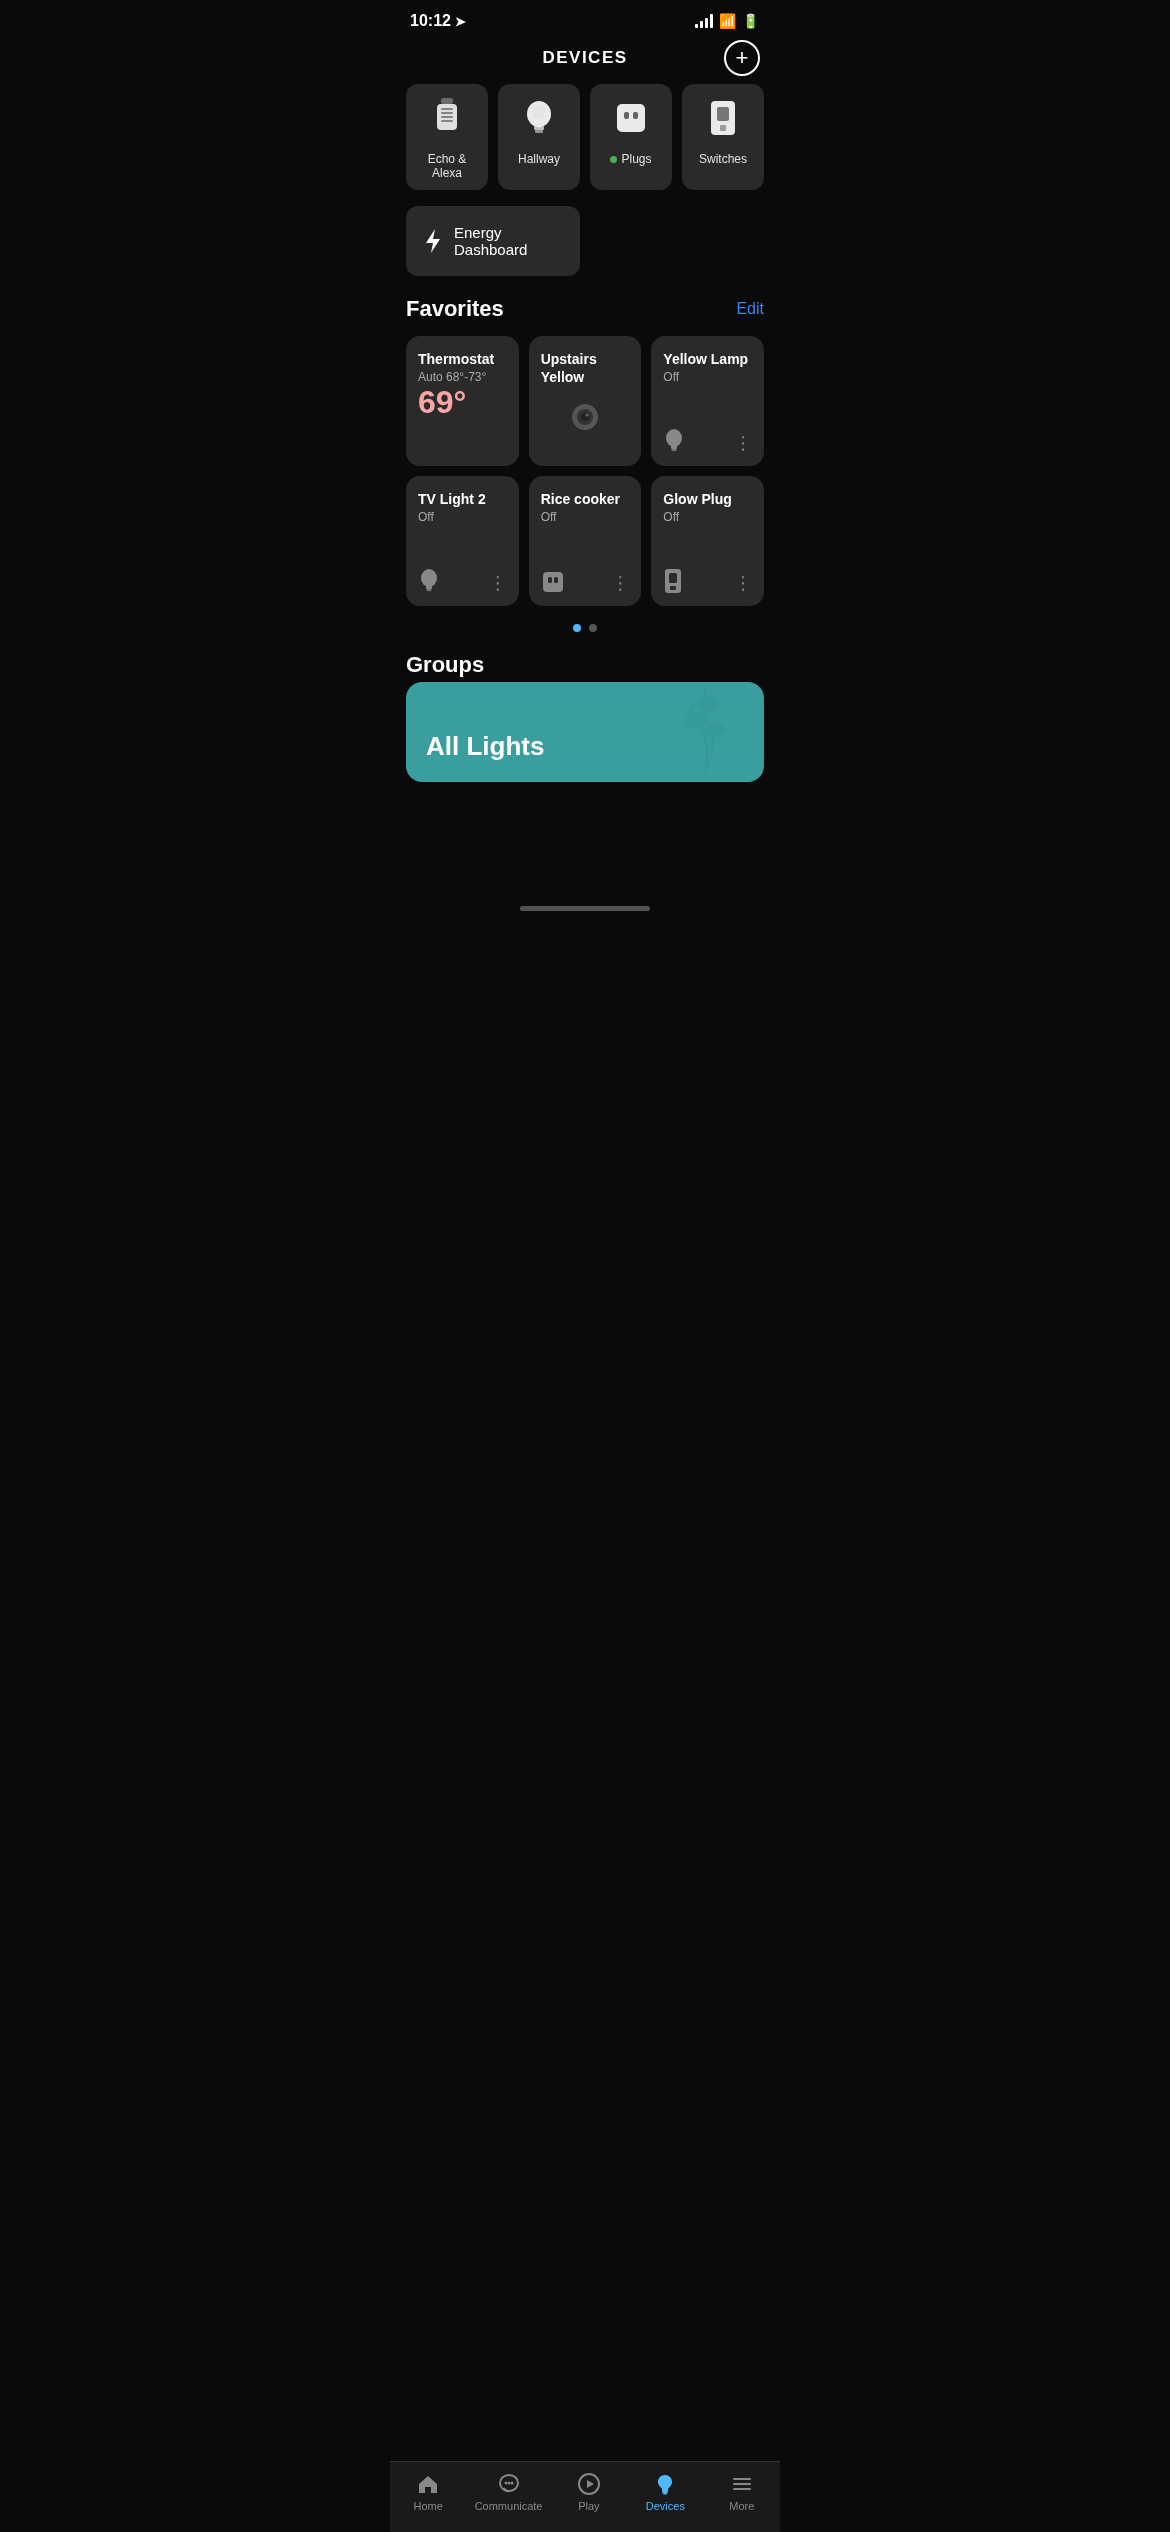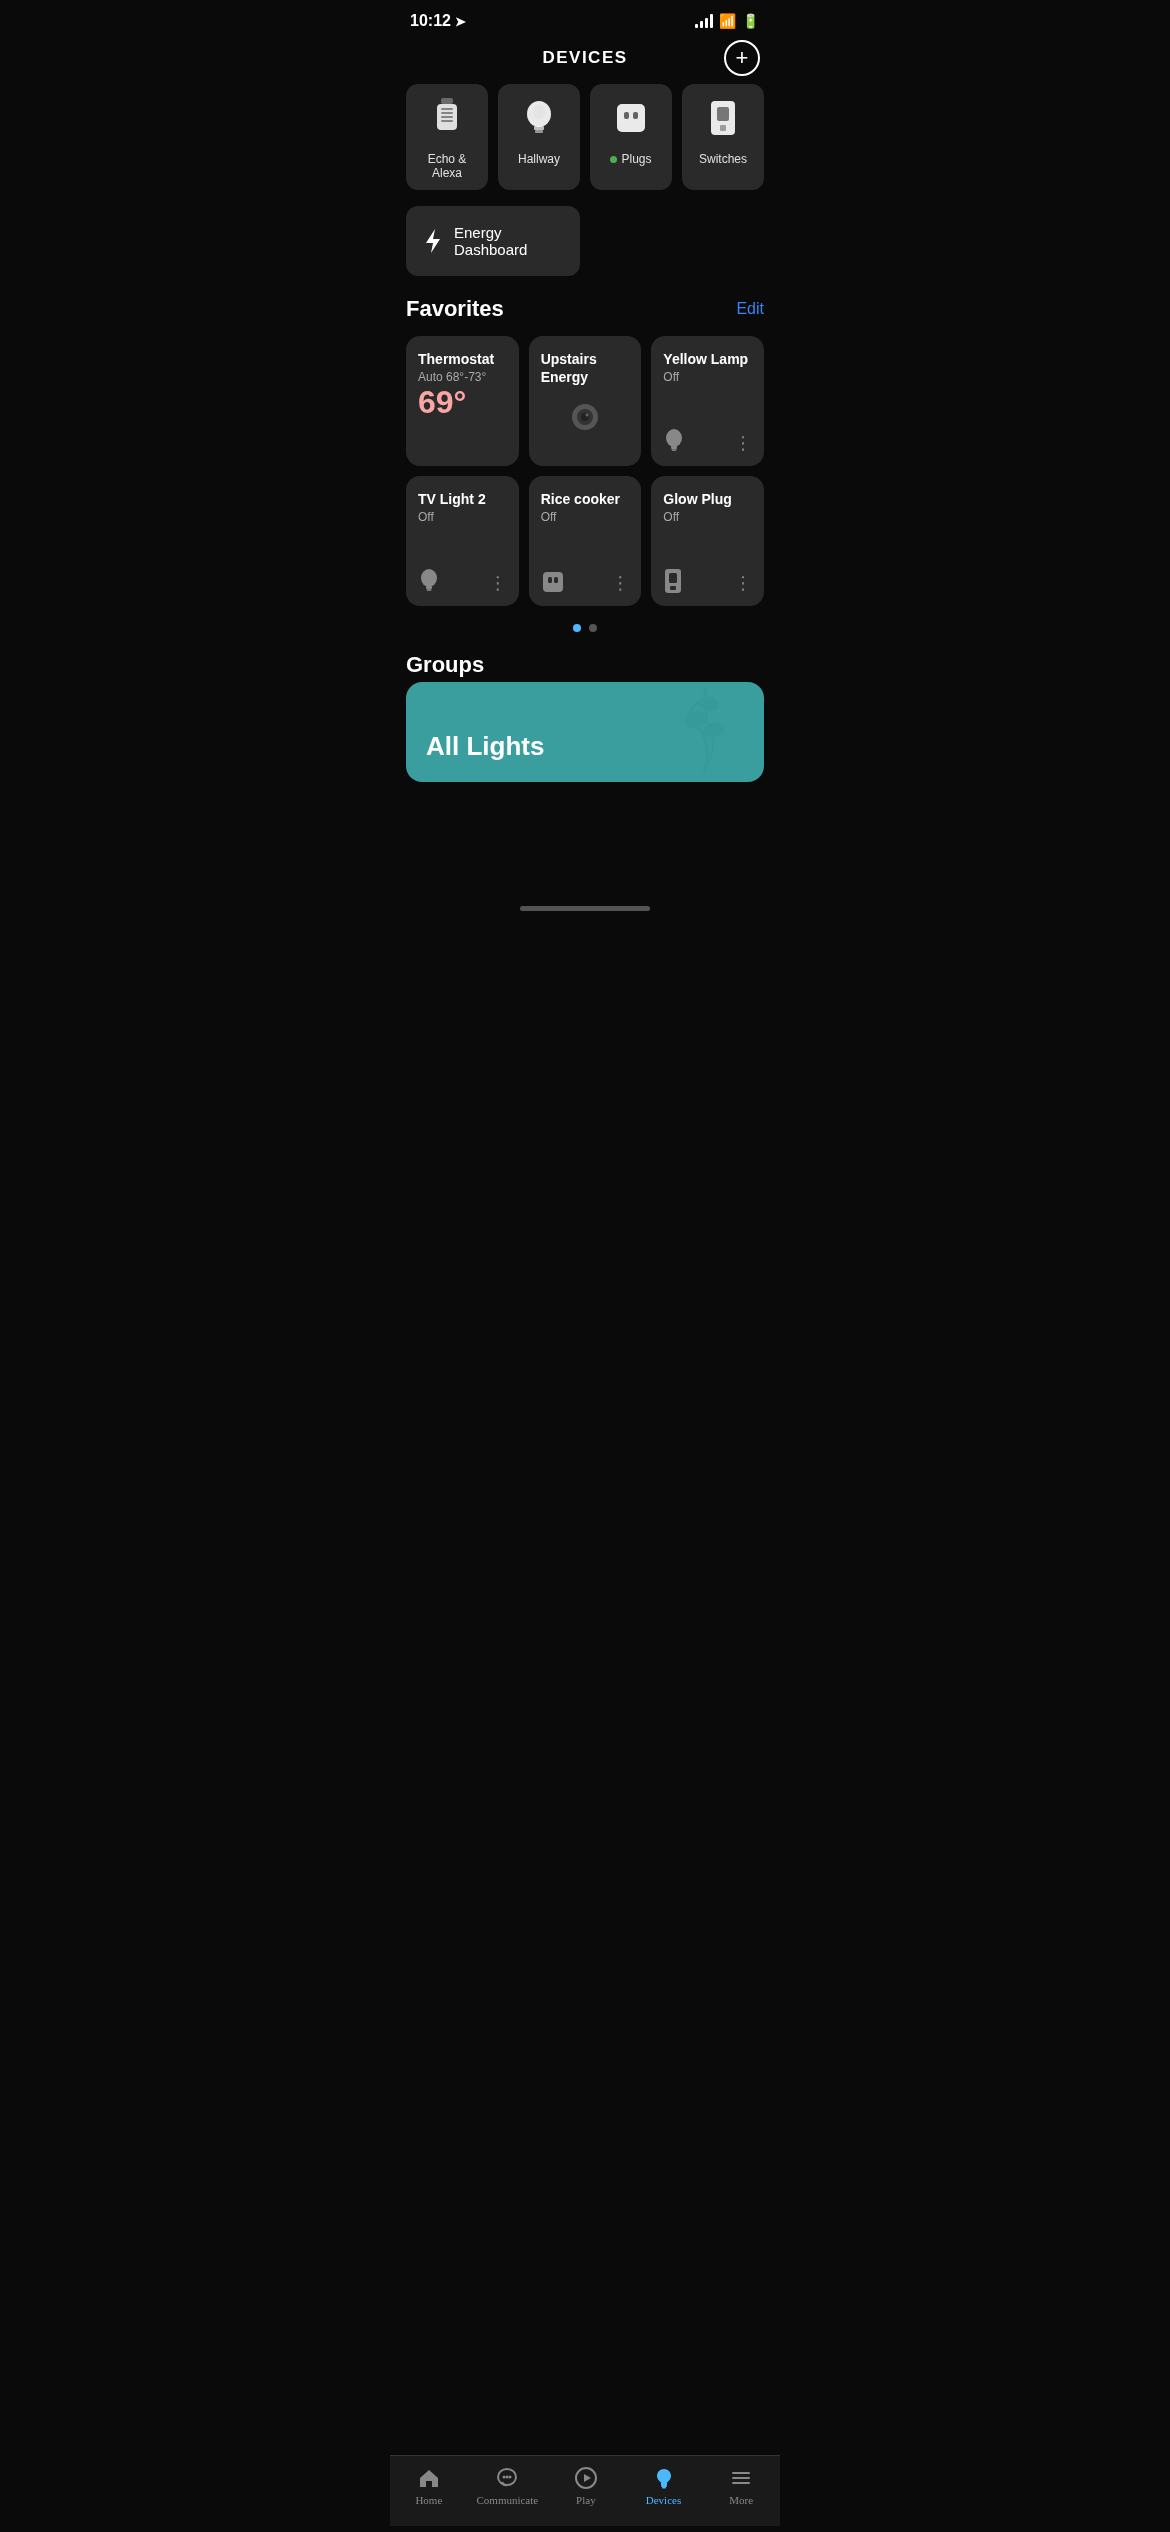--- a/index.html
+++ b/index.html
@@ -266,30 +266,29 @@
       right: 20px;
       bottom: 0;
       font-size: 70px;
       opacity: 0.25;
       color: #2a7a7a;
     }
 
     
     .bottom-nav {
       position: fixed;
-      bottom: 6px;
+      bottom: 0;
       left: 50%;
       transform: translateX(-50%);
       width: 390px;
       background: #1a1a1a;
       border-top: 1px solid #333;
       display: flex;
       justify-content: space-around;
       padding: 10px 0 20px;
-      font-family: Liberation Serif, serif;
     }
     .nav-item {
       display: flex;
       flex-direction: column;
       align-items: center;
       gap: 4px;
       cursor: pointer;
       min-width: 60px;
     }
     .nav-icon {
@@ -422,21 +421,21 @@
 
   <div class="favorites-grid">
 
     <div class="favorite-card">
       <span class="fav-title">Thermostat</span>
       <span class="fav-subtitle">Auto 68°-73°</span>
       <span class="fav-value">69°</span>
     </div>
 
     <div class="favorite-card">
-      <span class="fav-title">Upstairs Energy</span>
+      <span class="fav-title">Upstairs Yellow</span>
       <div class="fav-icon-center">
         <svg width="30" height="30" viewBox="0 0 30 30">
           <circle cx="15" cy="15" r="13" fill="#555"></circle>
           <circle cx="15" cy="15" r="8" fill="#333"></circle>
           <circle cx="15" cy="15" r="4" fill="#222"></circle>
           <circle cx="17" cy="13" r="1.5" fill="#666"></circle>
         </svg>
       </div>
     </div>
 

